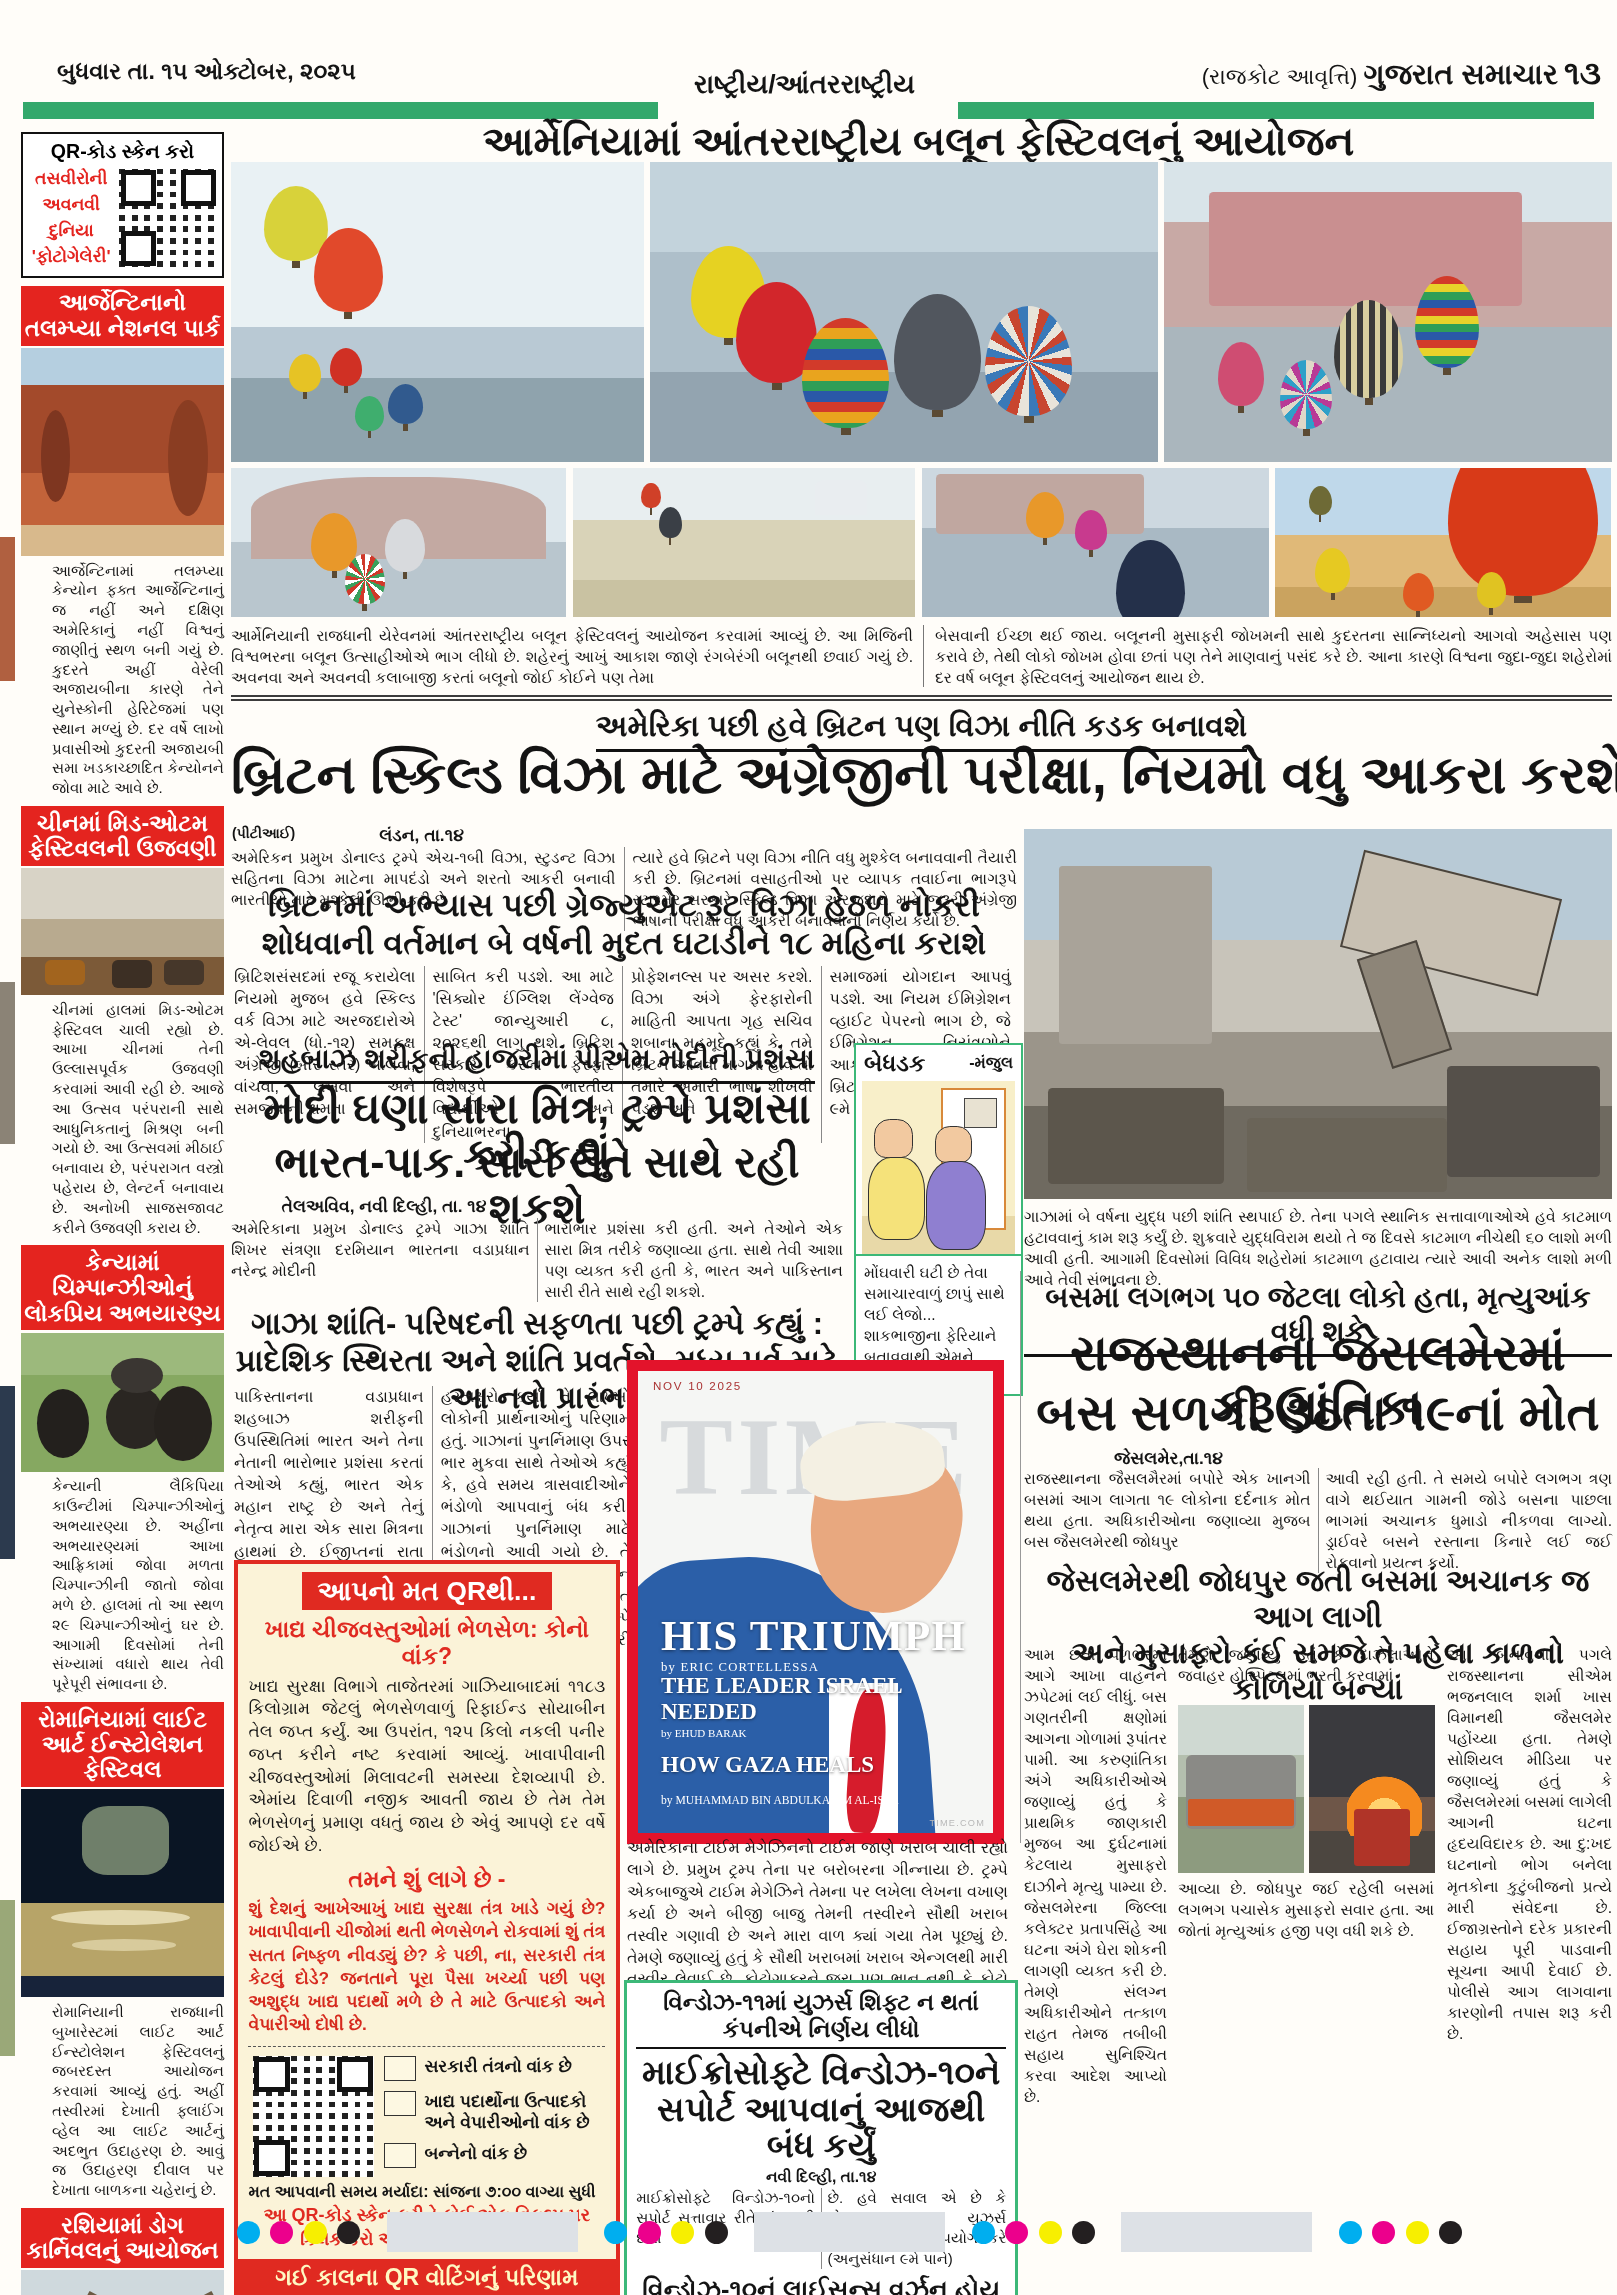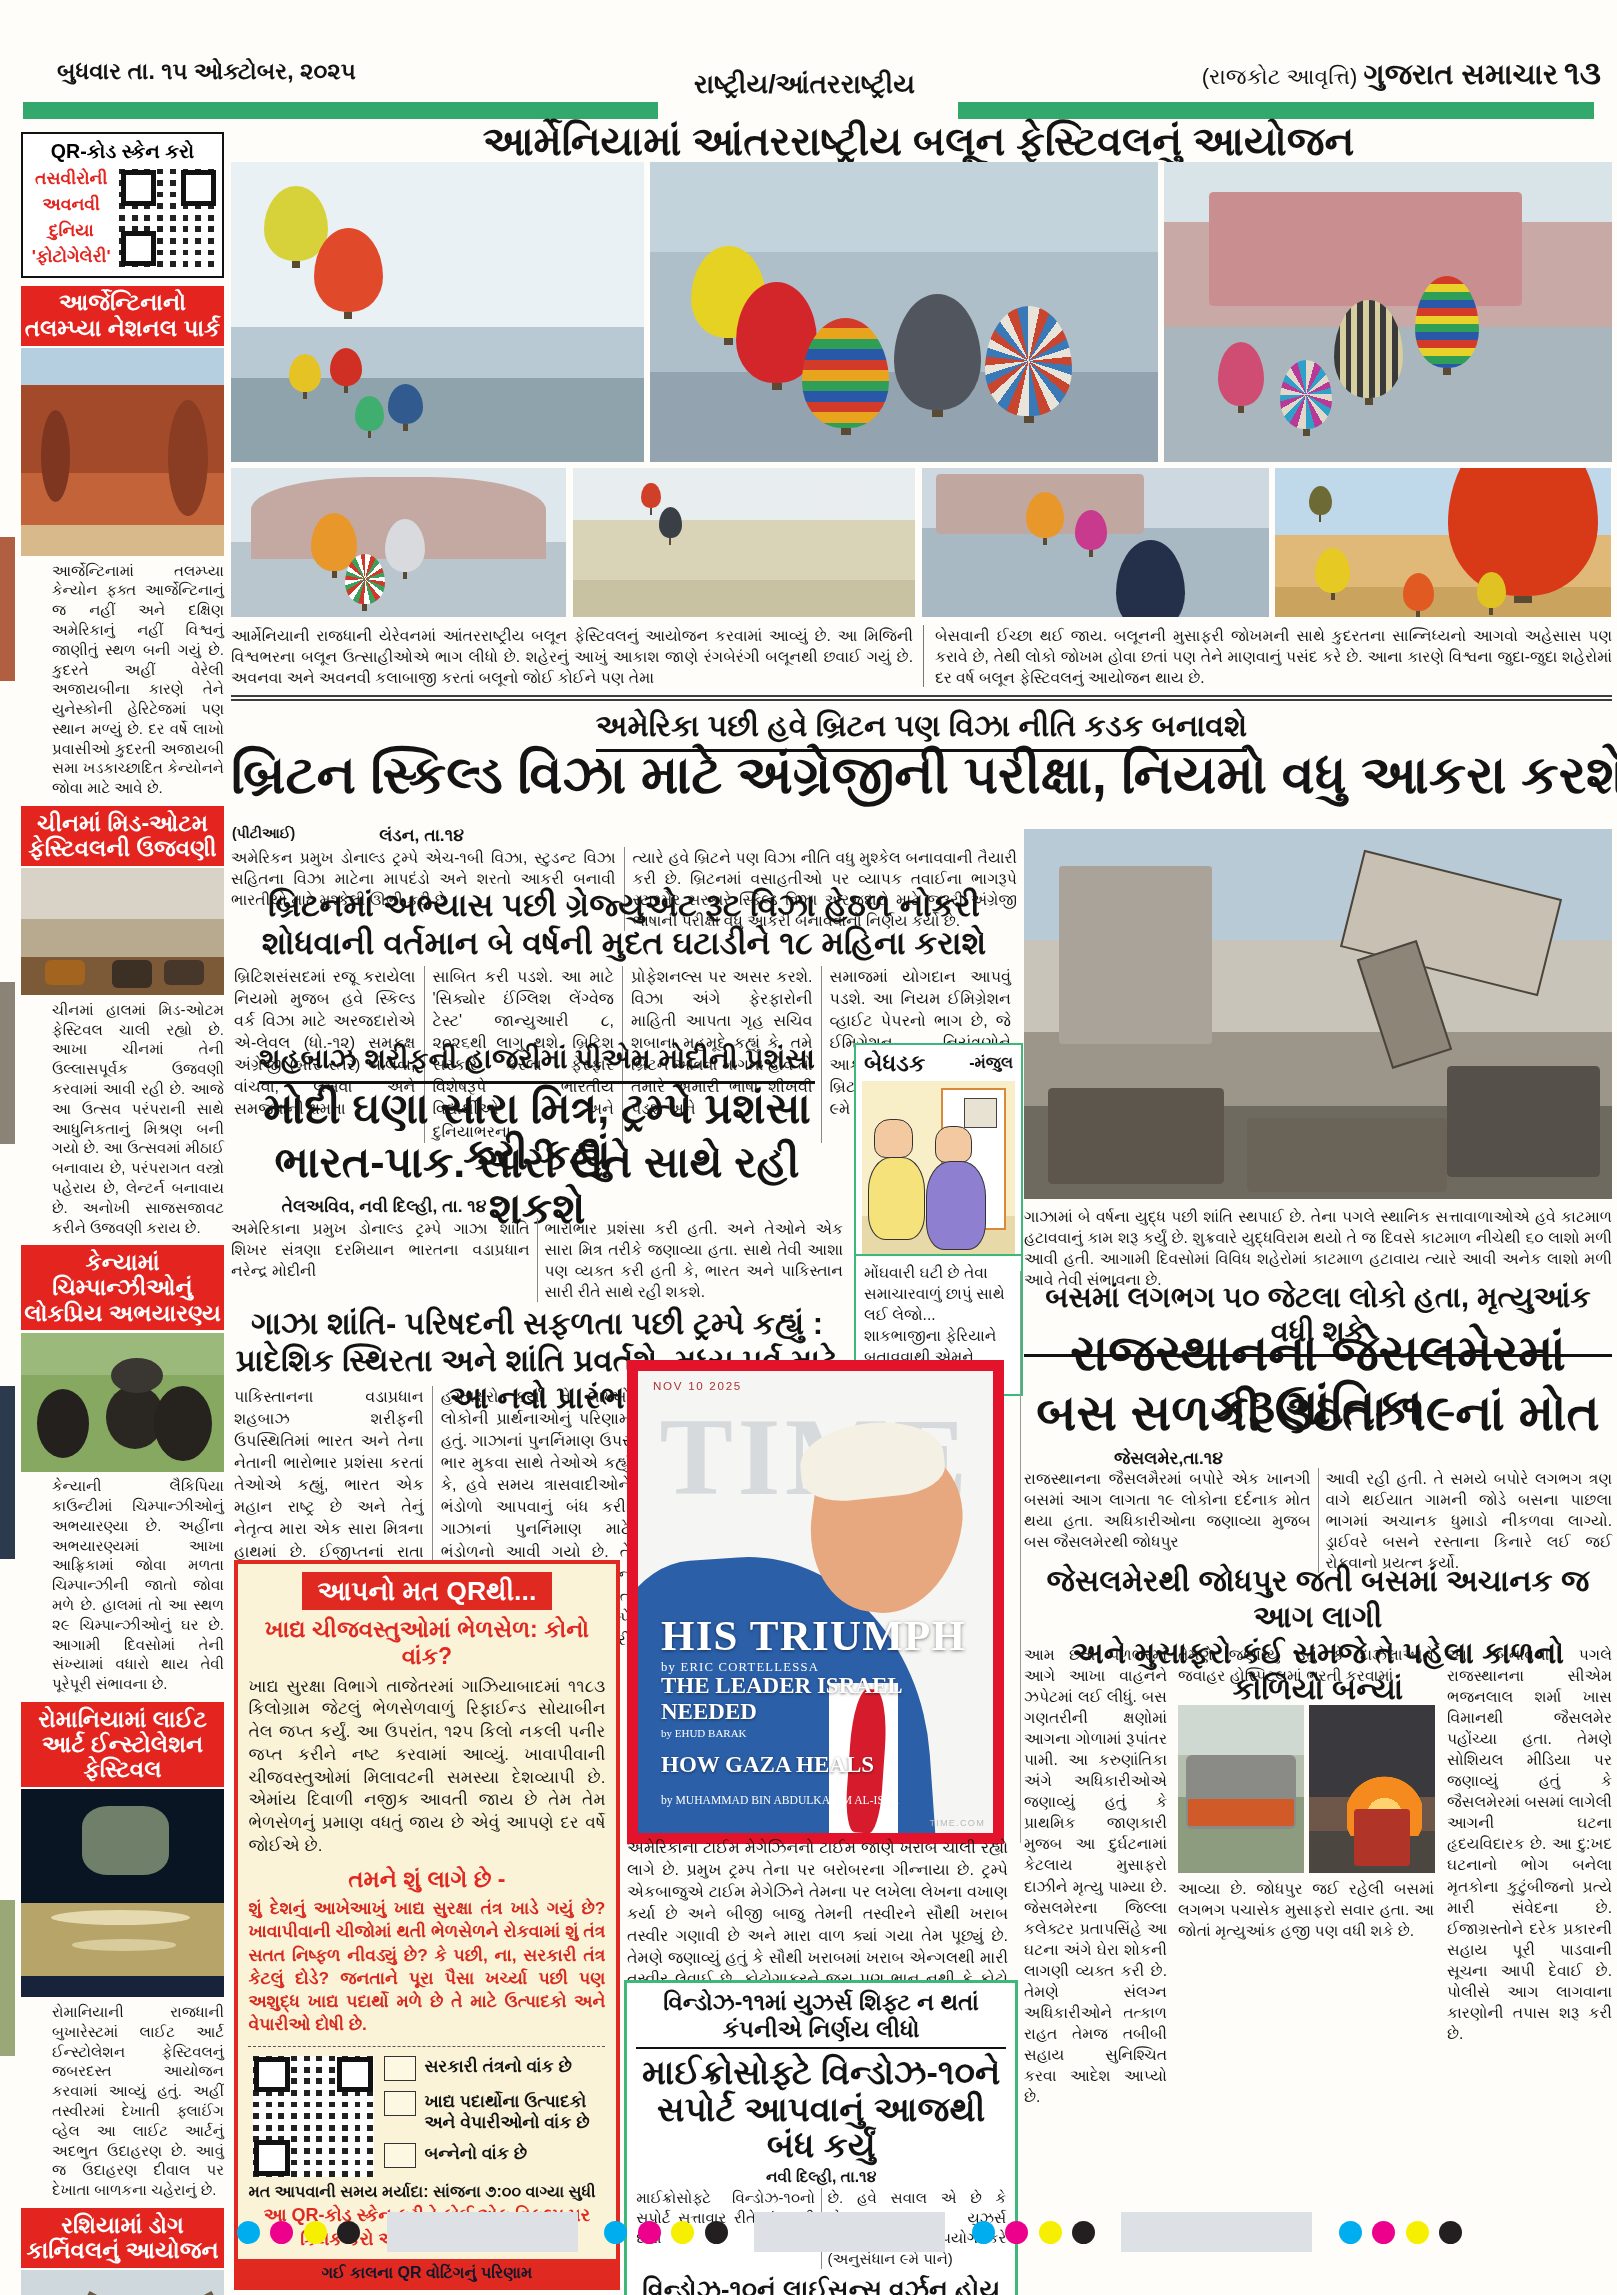--- a/index.html
+++ b/index.html
@@ -88,21 +88,21 @@
   .poll .txt{font-size:17px;line-height:1.34;}
   .poll .prompt{color:#e02a21;font-weight:bold;font-size:23px;text-align:center;margin:8px 0 4.6px 0;}
   .poll .ptxt{color:#d62a1e;font-weight:bold;font-size:17.3px;line-height:1.34;}
   .poll .dash{border-top:1.7px dashed #555;margin:9.2px 0;}
   .poll .bottom{display:flex;gap:10.4px;}
   .optrow{display:flex;align-items:flex-start;gap:8px;margin-bottom:10.4px;}
   .chk{width:30px;height:23px;border:1.7px solid #333;background:#fdf8e2;flex:0 0 auto;}
   .optlbl{font-weight:bold;font-size:17.3px;line-height:1.2;}
   .timelimit{font-size:16px;font-weight:bold;margin-top:4.6px;}
   .scan-note{color:#e02a21;font-weight:bold;font-size:18px;text-align:center;line-height:1.3;margin-top:3.5px;}
-  .result-band{background:#e02a21;color:#0f172a;font-weight:bold;font-size:16px;text-align:center;
+  .result-band{background:#e02a21;color:#fef9c3;font-weight:bold;font-size:23px;text-align:center;
                margin:8px -10.4px 0 -10.4px;padding:4.6px 0;}
 
   
   .time{border:11.6px solid #e3132b;background:#f5f6f4;position:relative;overflow:hidden;}
   .time .issue{position:absolute;left:15px;top:8px;font-size:11.6px;color:#a33;letter-spacing:1.7px;}
   .time .mast{position:absolute;left:0;right:0;top:23px;text-align:center;font-family:"Liberation Serif","DejaVu Serif",serif;
               font-size:110px;font-weight:bold;color:rgba(190,195,200,.55);letter-spacing:4.6px;}
   .suit{position:absolute;left:-35px;bottom:-23px;width:323px;height:300px;background:#2b5fa8;
         border-radius:30% 55% 0 0/45% 70% 0 0;transform:rotate(-4deg);}
   .shirt{position:absolute;left:191px;bottom:0;width:69px;height:150px;background:#fff;}

